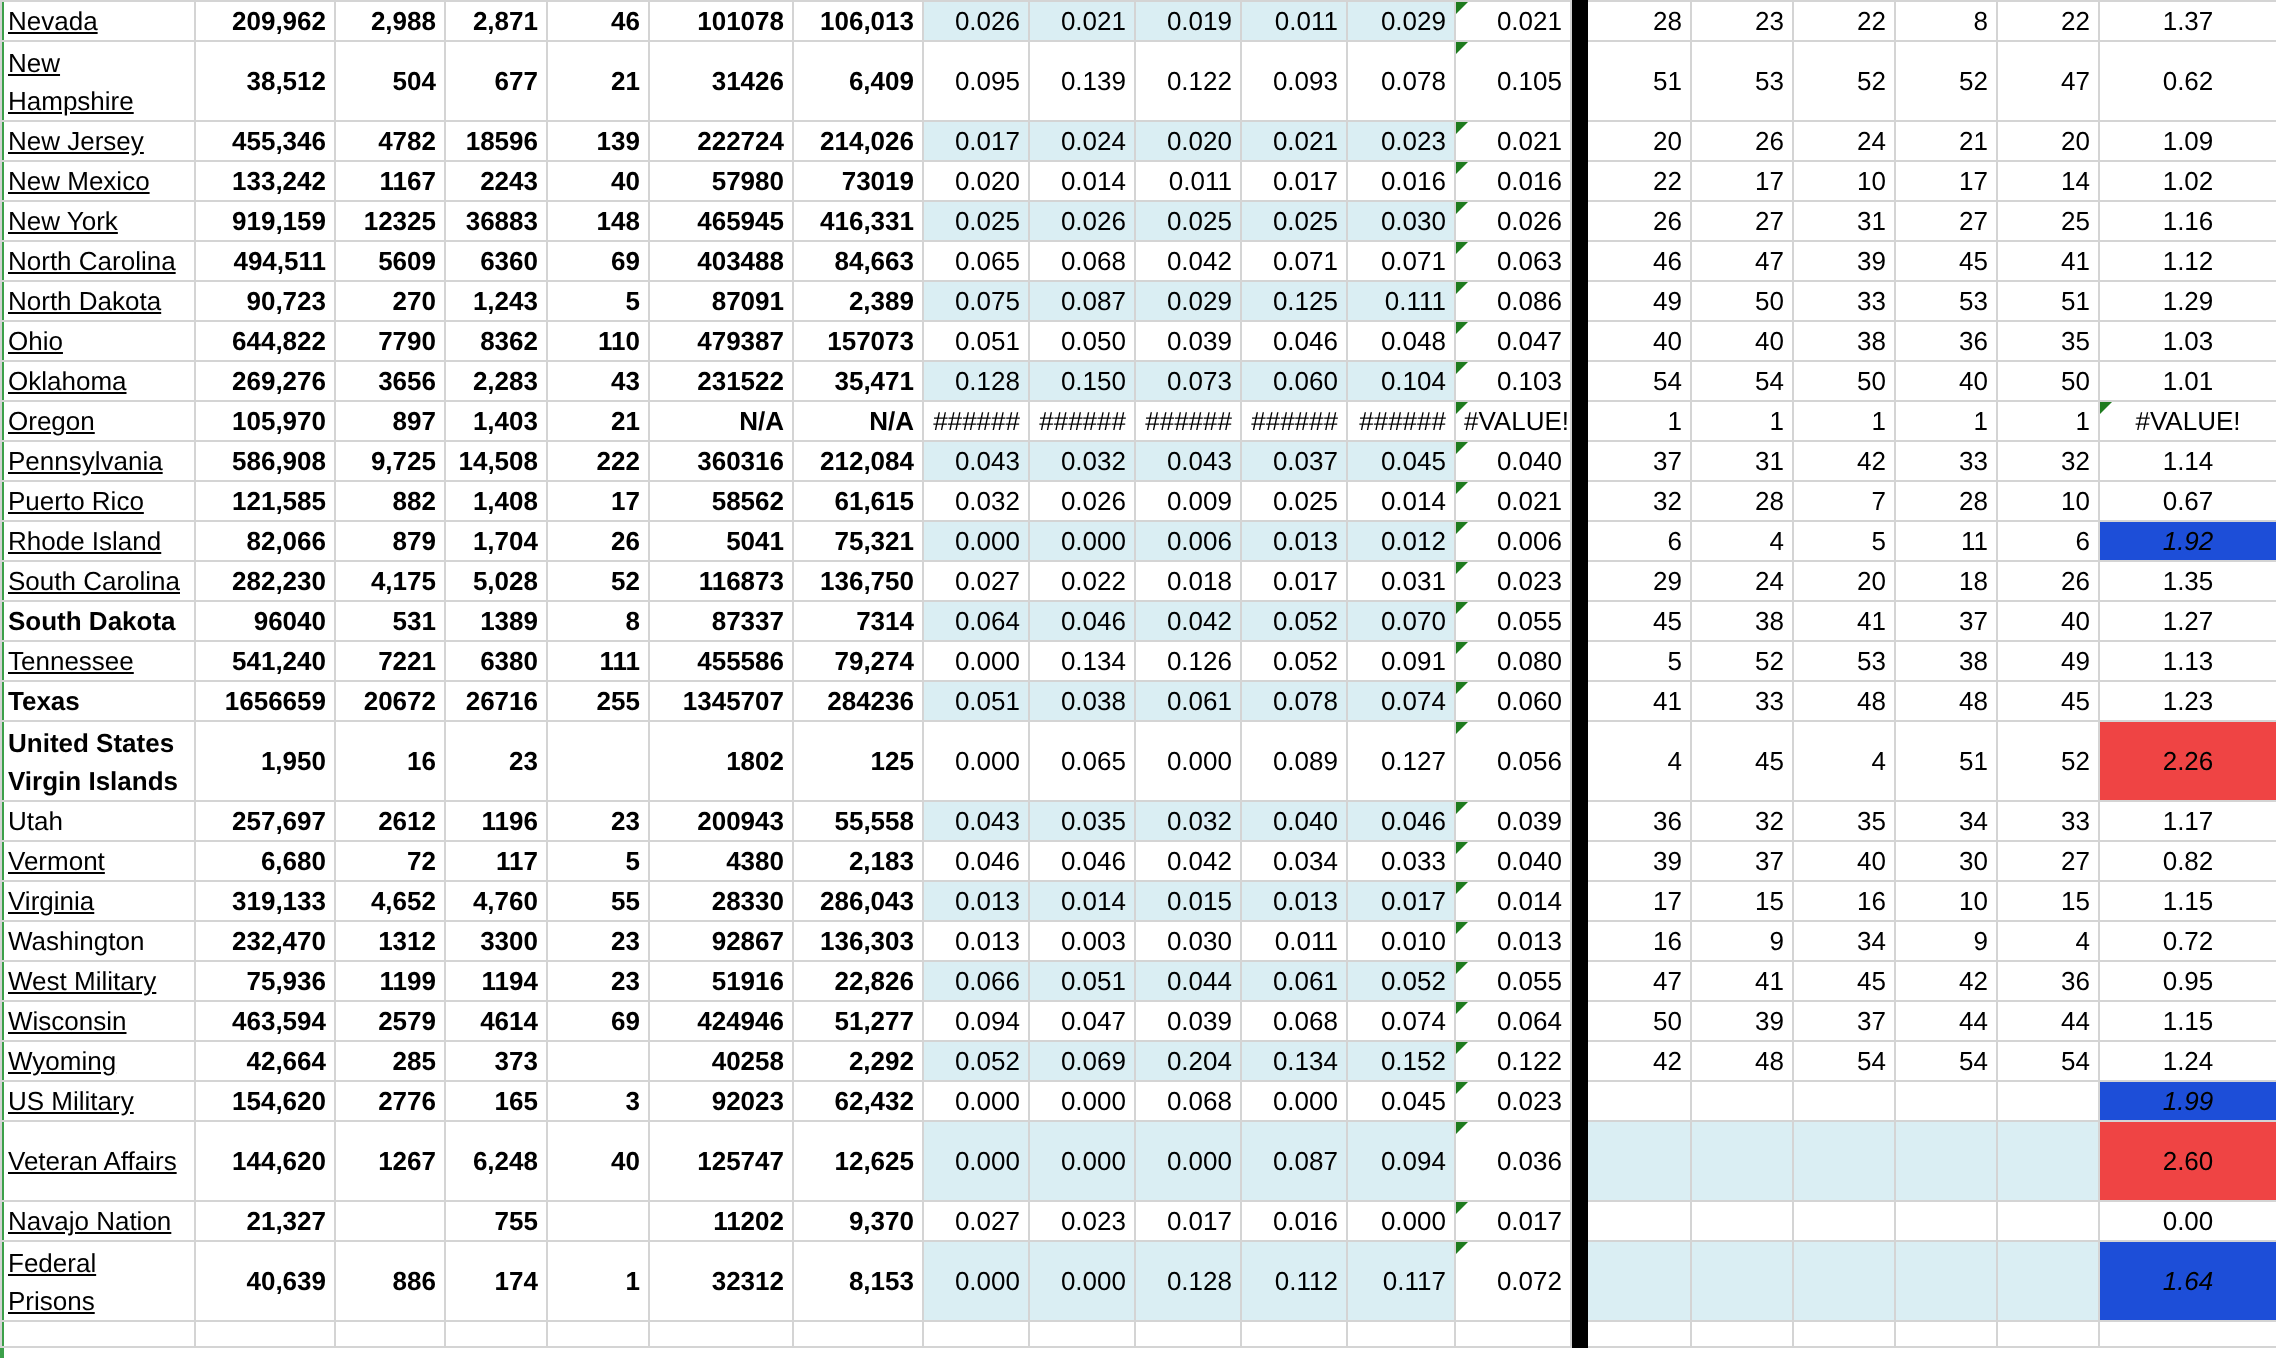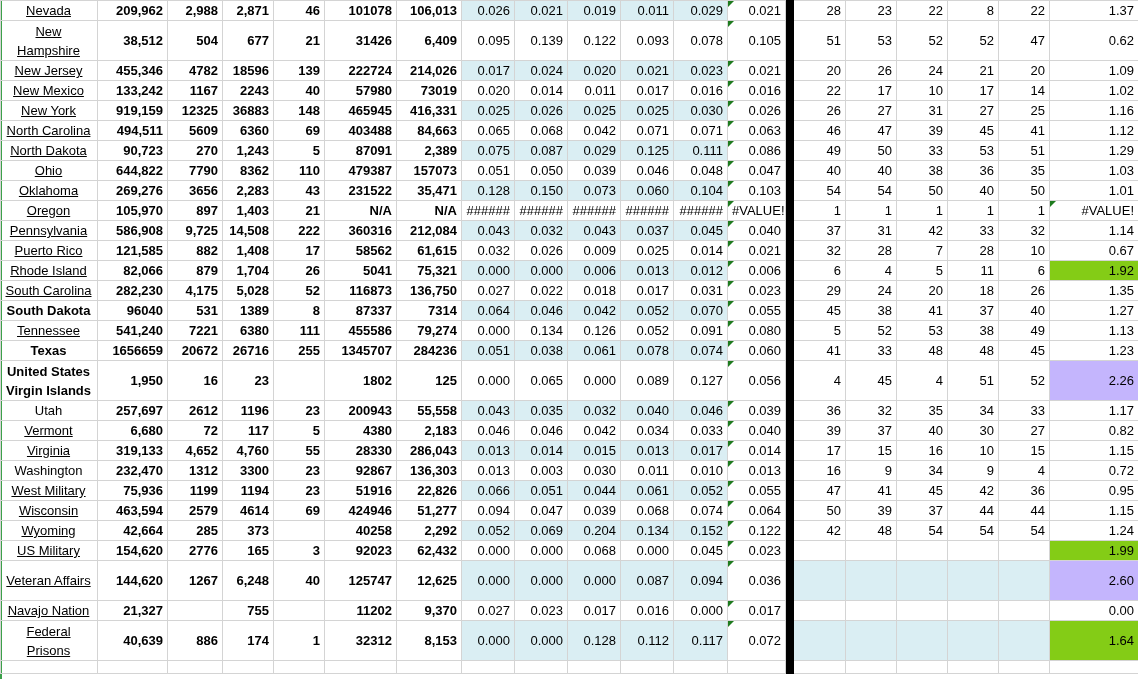--- a/index.html
+++ b/index.html
@@ -1,29 +1,29 @@
 <!DOCTYPE html>
 <html><head>
 <meta charset="utf-8">
 <style>
   html, body { margin:0; padding:0; background:#ffffff; }
   body { width:1138px; height:679px; overflow:hidden; position:relative; font-family:"Liberation Sans", sans-serif; }
   #sheet { position:absolute; left:0; top:0; width:1138px; border-collapse:collapse; table-layout:fixed; }
   #sheet td { border:1px solid #d4d4d4; padding:0 4px; font-size:13px; color:#000; white-space:nowrap; text-align:right; overflow:hidden; position:relative; line-height:19px; height:19px; }
   #sheet tr.tall td { height:39px; }
-  #sheet td.name { text-align:center; padding-left:3px; white-space:normal; line-height:19px; }
+  #sheet td.name { text-align:left; padding-left:3px; white-space:normal; line-height:19px; }
   #sheet td.name span.u { text-decoration:underline; }
   #sheet td.bold { font-weight:bold; }
   #sheet td.rate { text-align:right; }
   #sheet tr.shade td.rate { background:#daeef3; }
   #sheet td.avg { text-align:right; }
   #sheet td.rank { text-align:right; }
-  #sheet td.ratio { text-align:right; }
-  #sheet td.ratio.yellow { background:#84cc16; }
-  #sheet td.ratio.pink { background:#c4b5fd; }
+  #sheet td.ratio { text-align:center; }
+  #sheet td.ratio.yellow { background:#1d4ed8;font-style:italic; }
+  #sheet td.ratio.pink { background:#ef4444; }
   #sheet td.blankshade { background:#daeef3; }
   #sheet td.sep { background:#000; border-color:#000; padding:0; }
   #sheet td.lastrow { height:12px; }
   .tri::before { content:""; position:absolute; left:0; top:0; width:0; height:0; border-top:6px solid #1e7b1e; border-right:6px solid transparent; }
   .leftbar { position:absolute; left:0; top:0; width:2px; height:679px; background:#3ca04a; }
 </style>
 </head>
 <body>
 
 <div class="leftbar"></div>

